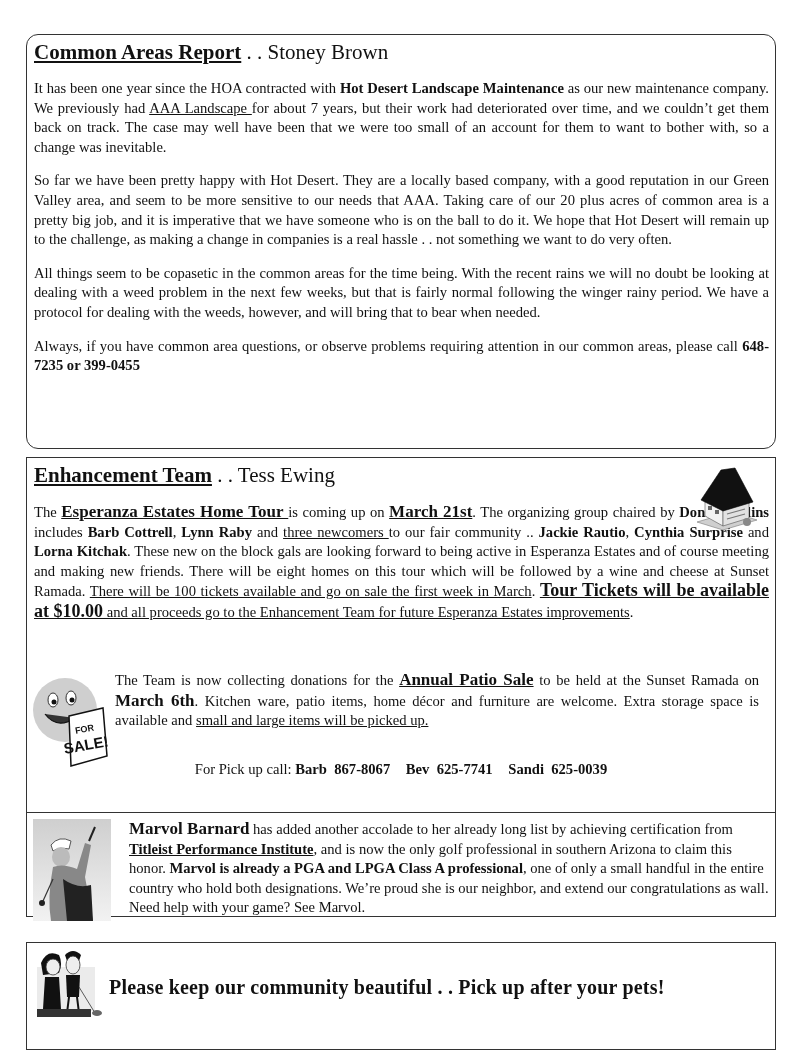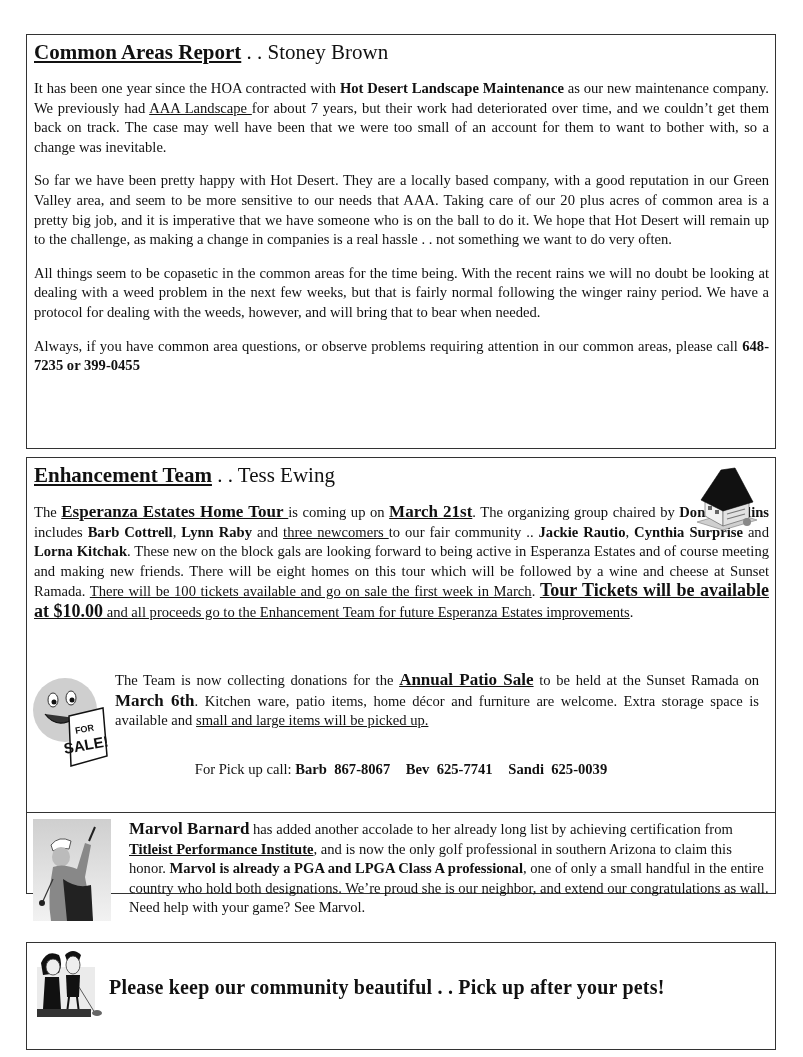--- a/index.html
+++ b/index.html
@@ -4,23 +4,23 @@
 <style>
   html, body { margin: 0; padding: 0; background: #ffffff; }
   body {
     width: 803px; height: 1057px; position: relative; overflow: hidden;
     font-family: "Liberation Serif", serif; color: #111111;
   }
   .box {
     position: absolute; left: 26px; width: 750px;
     border: 1.5px solid #333333; box-sizing: border-box; background: #ffffff;
   }
-  #box1 { top: 34px; height: 415px; padding: 4px 6px 0 7px; }
+  #box1 { top: 34px; height: 415px; padding: 4px 6px 0 7px; border-radius: 12px; }
   #box2 { top: 457px; height: 396px; padding: 4px 6px 0 7px; }
-  #box3 { top: 812px; height: 82px; }
+  #box3 { top: 812px; height: 105px; }
   #box4 { top: 942px; height: 108px; }
 
   .title-row { font-size: 21px; line-height: 26px; margin-bottom: 14px; }
   .title-row .section-title { font-weight: bold; text-decoration: underline; font-family: "Liberation Serif", serif; }
   .title-row .author { font-weight: normal; }
 
   p.para {
     margin: 0 0 14px 0; font-size: 14.6px; line-height: 19.6px; text-align: justify;
   }
   .b { font-weight: bold; }

